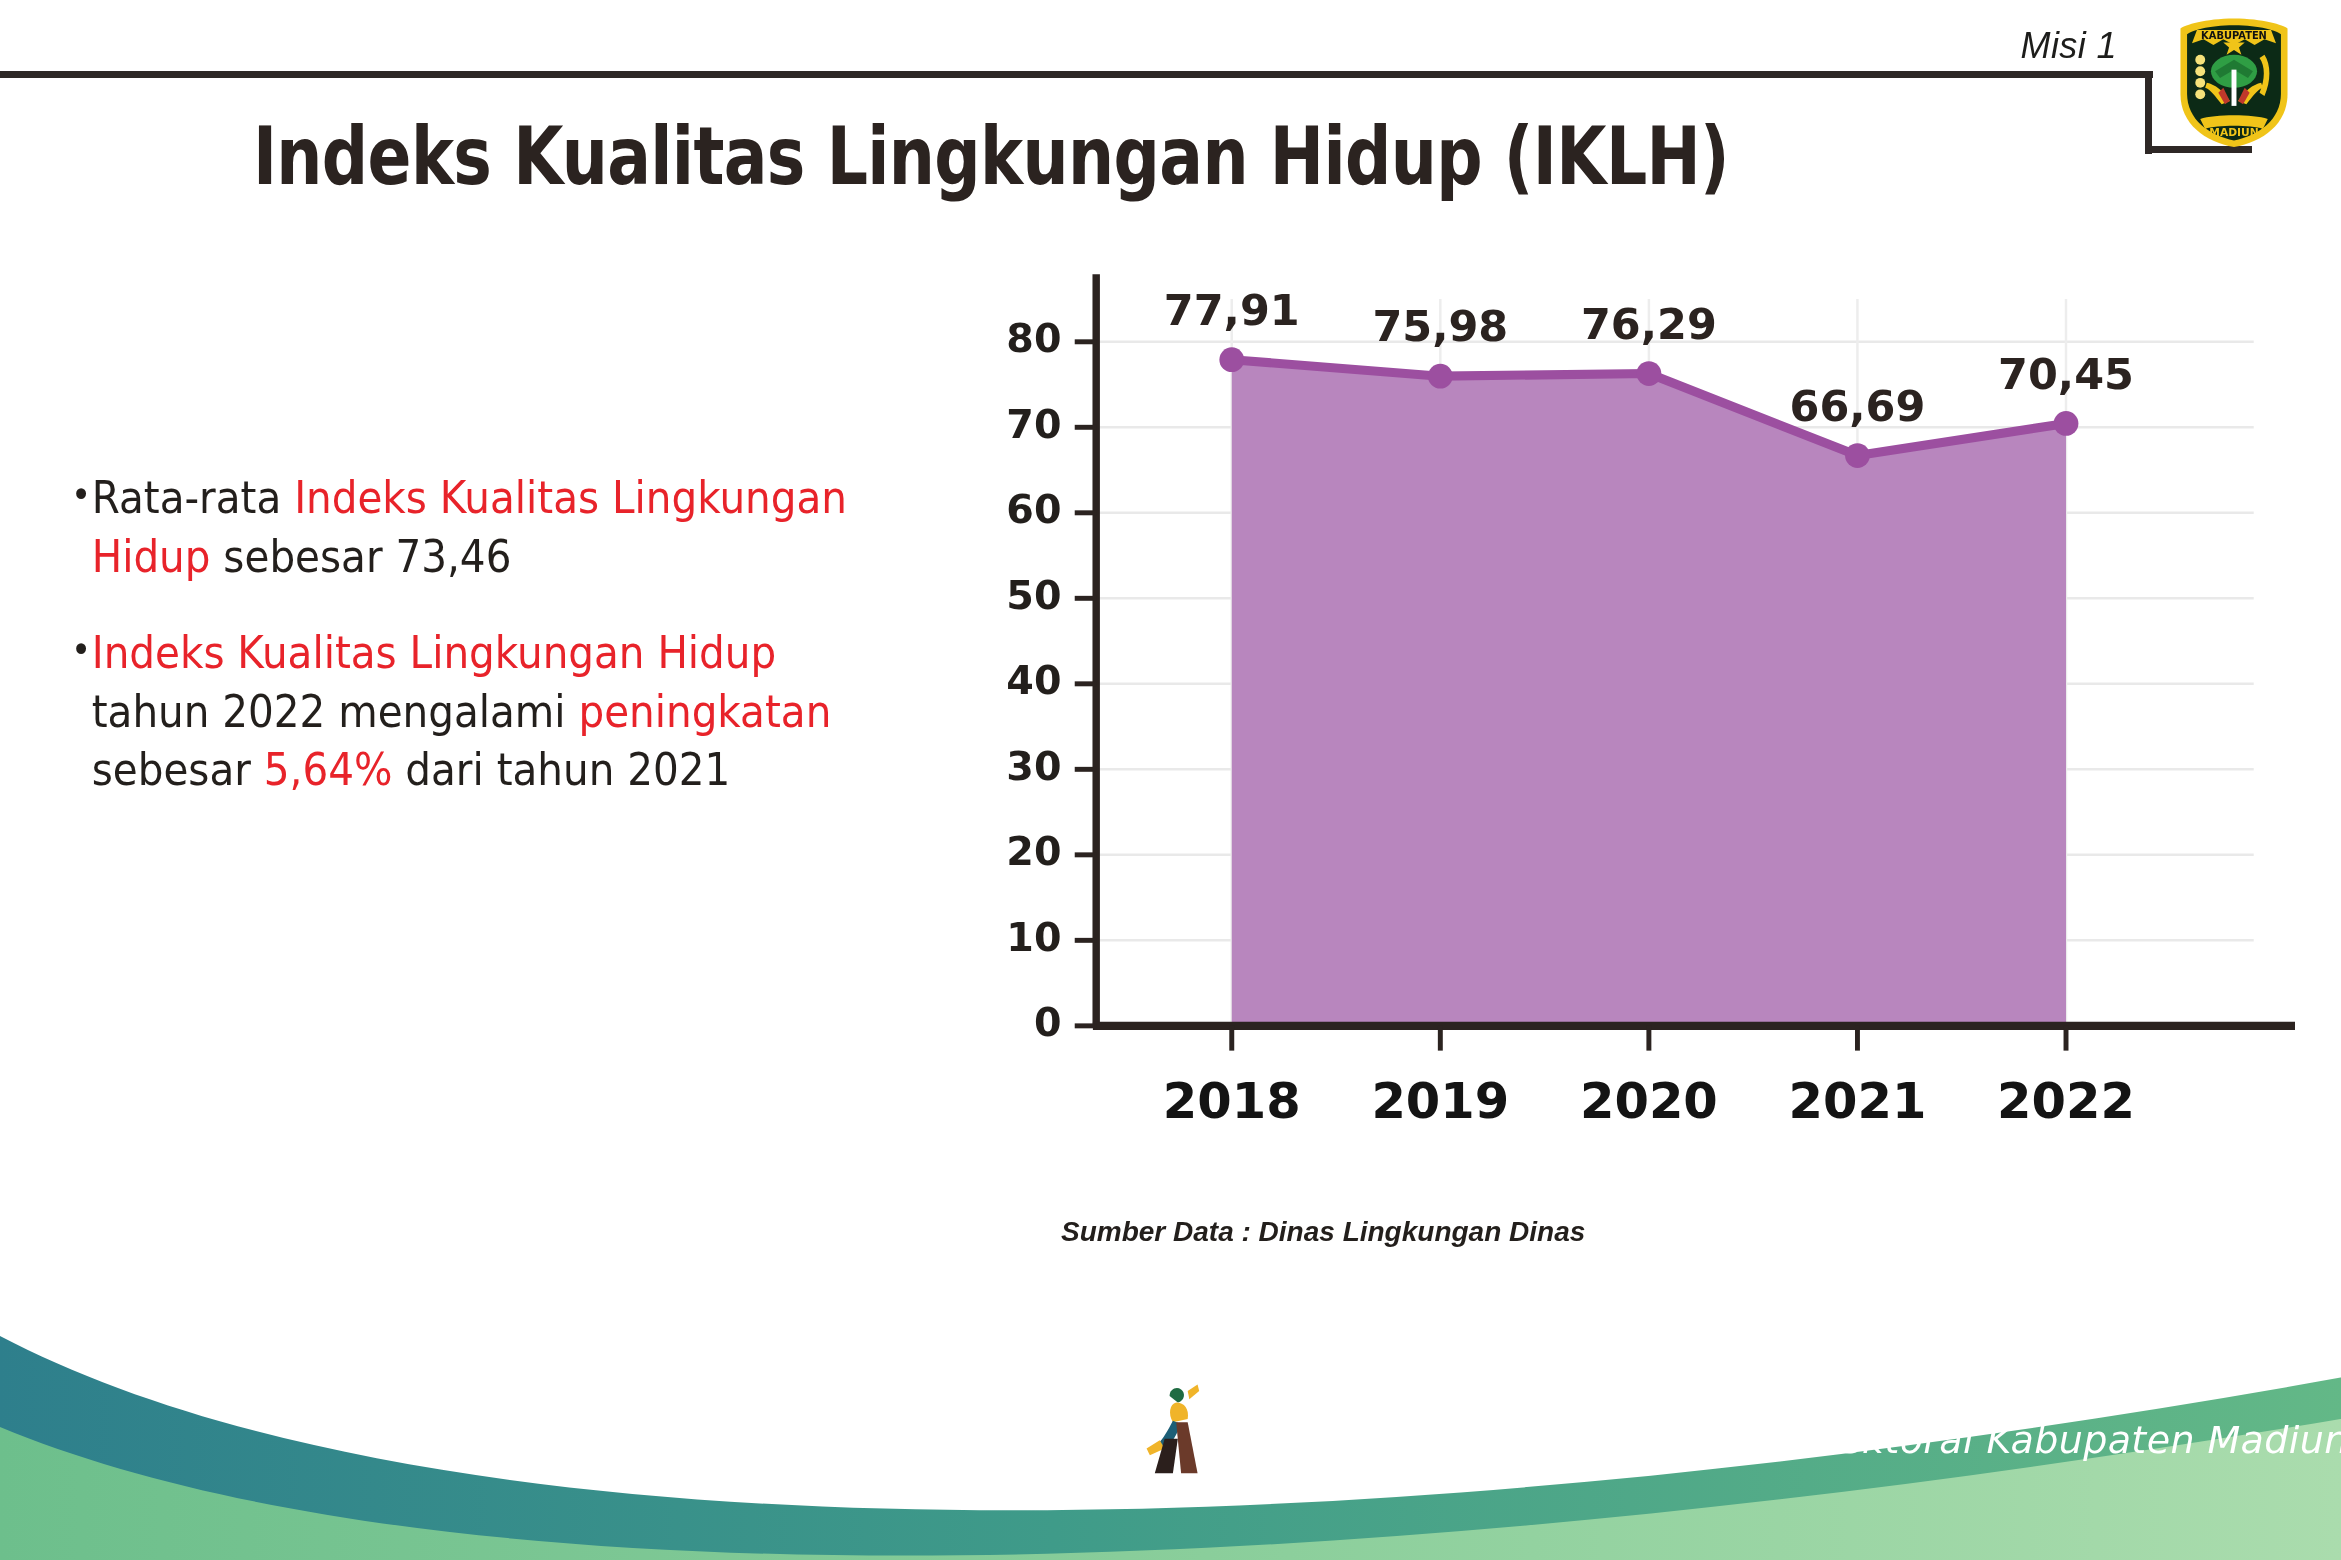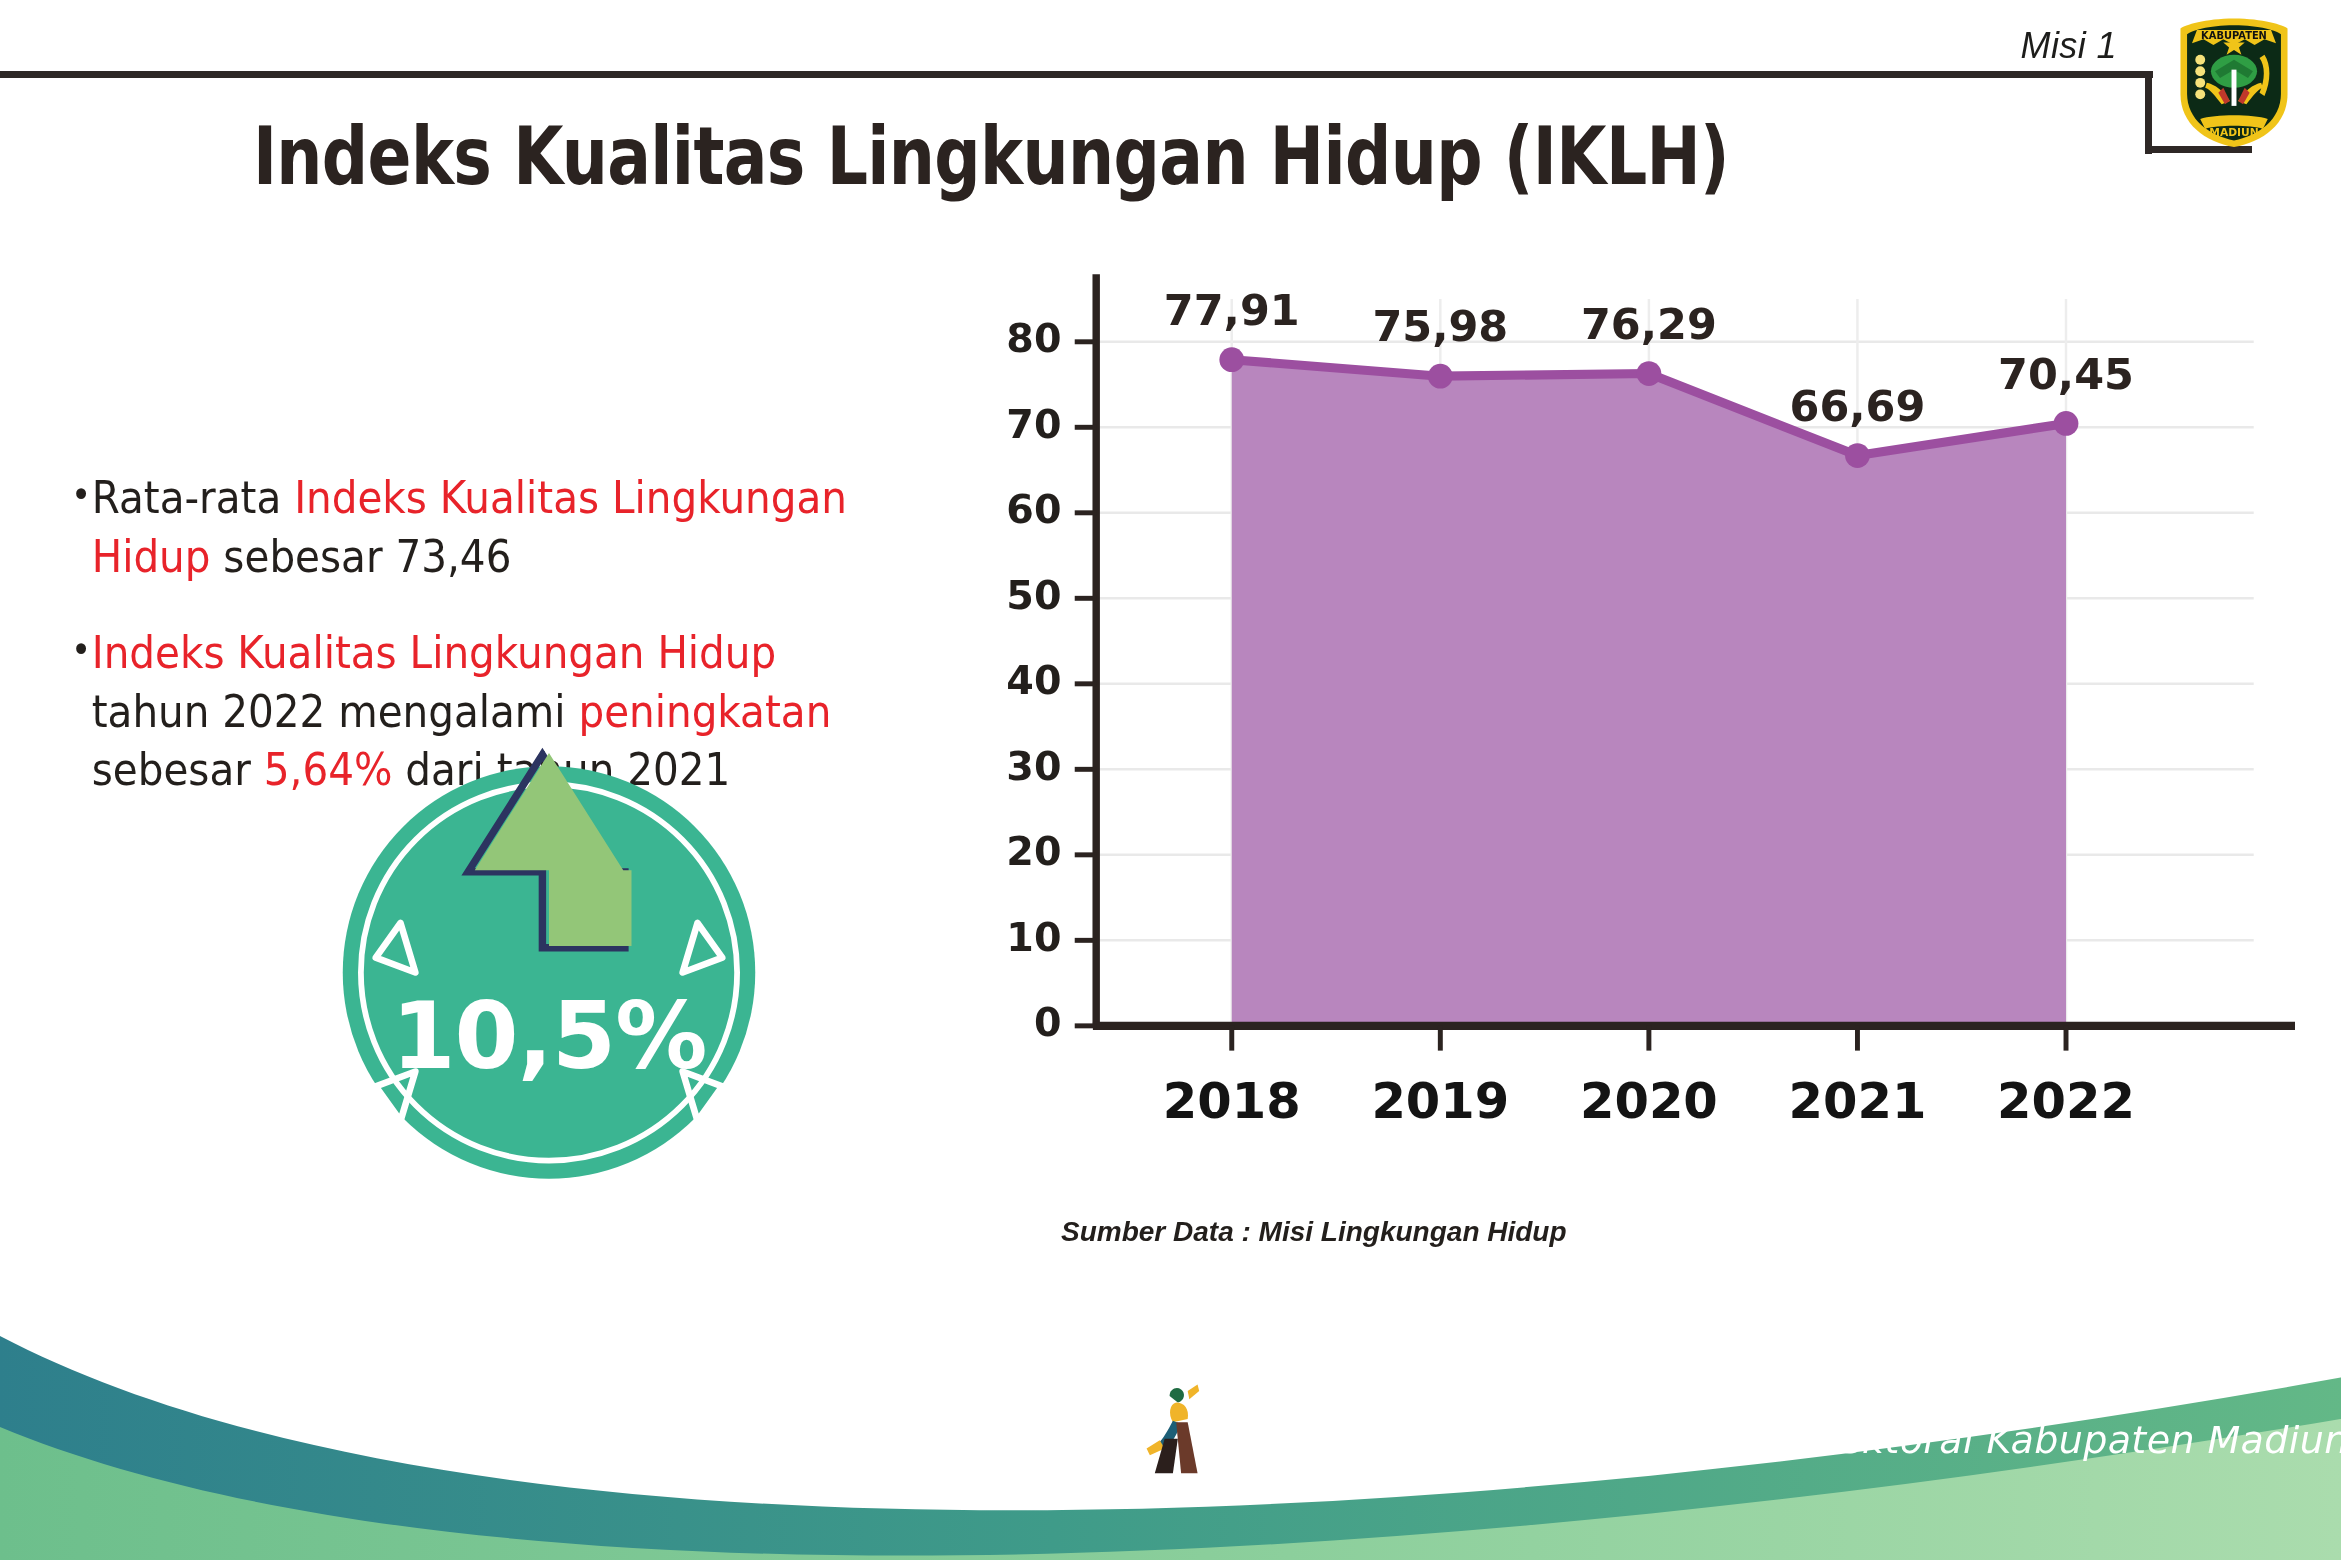--- a/index.html
+++ b/index.html
@@ -145,37 +145,20 @@
       </span>
     </div>
     <div class="bullet">
       <span class="dot">•</span>
       <span class="txt">
         <span class="hl">Indeks Kualitas Lingkungan Hidup</span><span> tahun 2022 mengalami </span><span class="hl">peningkatan</span><span> sebesar </span><span class="hl">5,64%</span><span> dari tahun 2021</span>
       </span>
     </div>
   </div>
 
-  <div class="badge-wrap">
-    <svg viewBox="0 0 560 560">
-      <circle cx="280" cy="300" r="250" fill="#3bb592"></circle>
-      <circle cx="280" cy="300" r="228" fill="none" stroke="#ffffff" stroke-width="7"></circle>
-      <g fill="none" stroke="#ffffff" stroke-width="8" stroke-linejoin="round">
-        <path d="M100 240 L118 300 L70 282 Z"></path>
-        <path d="M460 240 L442 300 L490 282 Z"></path>
-        <path d="M100 480 L118 420 L70 438 Z"></path>
-        <path d="M460 480 L442 420 L490 438 Z"></path>
-      </g>
-      <g>
-        <path d="M272 270 L272 178 L182 178 L272 36 L362 178 L372 178 L372 270 Z" fill="none" stroke="#2c3460" stroke-width="9"></path>
-        <path d="M280 268 L280 176 L190 176 L280 34 L370 176 L380 176 L380 268 Z" fill="#93c678"></path>
-      </g>
-    </svg>
-    <div class="badge-value">10,5%</div>
-  </div>
 
   <div class="chart">
     <svg id="chart-svg" viewBox="0 0 1600 1080" preserveAspectRatio="none">
         <line x1="148" y1="91.76470588235293" x2="1550" y2="91.76470588235293" stroke="#e9e9e9" stroke-width="3"></line>
         <line x1="148" y1="195.2941176470589" x2="1550" y2="195.2941176470589" stroke="#e9e9e9" stroke-width="3"></line>
         <line x1="148" y1="298.82352941176464" x2="1550" y2="298.82352941176464" stroke="#e9e9e9" stroke-width="3"></line>
         <line x1="148" y1="402.3529411764706" x2="1550" y2="402.3529411764706" stroke="#e9e9e9" stroke-width="3"></line>
         <line x1="148" y1="505.88235294117646" x2="1550" y2="505.88235294117646" stroke="#e9e9e9" stroke-width="3"></line>
         <line x1="148" y1="609.4117647058823" x2="1550" y2="609.4117647058823" stroke="#e9e9e9" stroke-width="3"></line>
         <line x1="148" y1="712.9411764705883" x2="1550" y2="712.9411764705883" stroke="#e9e9e9" stroke-width="3"></line>
@@ -222,21 +205,21 @@
         <line x1="564.8108108108108" y1="920" x2="564.8108108108108" y2="950" stroke="#2b2320" stroke-width="6"></line>
         <text x="564.8108108108108" y="1032" class="xlabel">2019</text>
         <line x1="817.4234234234234" y1="920" x2="817.4234234234234" y2="950" stroke="#2b2320" stroke-width="6"></line>
         <text x="817.4234234234234" y="1032" class="xlabel">2020</text>
         <line x1="1070.036036036036" y1="920" x2="1070.036036036036" y2="950" stroke="#2b2320" stroke-width="6"></line>
         <text x="1070.036036036036" y="1032" class="xlabel">2021</text>
         <line x1="1322.6486486486488" y1="920" x2="1322.6486486486488" y2="950" stroke="#2b2320" stroke-width="6"></line>
         <text x="1322.6486486486488" y="1032" class="xlabel">2022</text>
       </svg>
   </div>
-  <div class="source">Sumber Data : Misi Lingkungan Hidup</div>
+  <div class="source">Sumber Data : Dinas Lingkungan Dinas</div>
 
   <div class="footer">
     <svg viewBox="0 0 2836 330" preserveAspectRatio="none">
       <defs>
         <linearGradient id="gdark" x1="0" y1="0" x2="1" y2="0">
           <stop offset="0%" stop-color="#2e7f8c"></stop>
           <stop offset="45%" stop-color="#3f9b89"></stop>
           <stop offset="100%" stop-color="#63b887"></stop>
         </linearGradient>
         <linearGradient id="glight" x1="0" y1="0" x2="1" y2="0">

